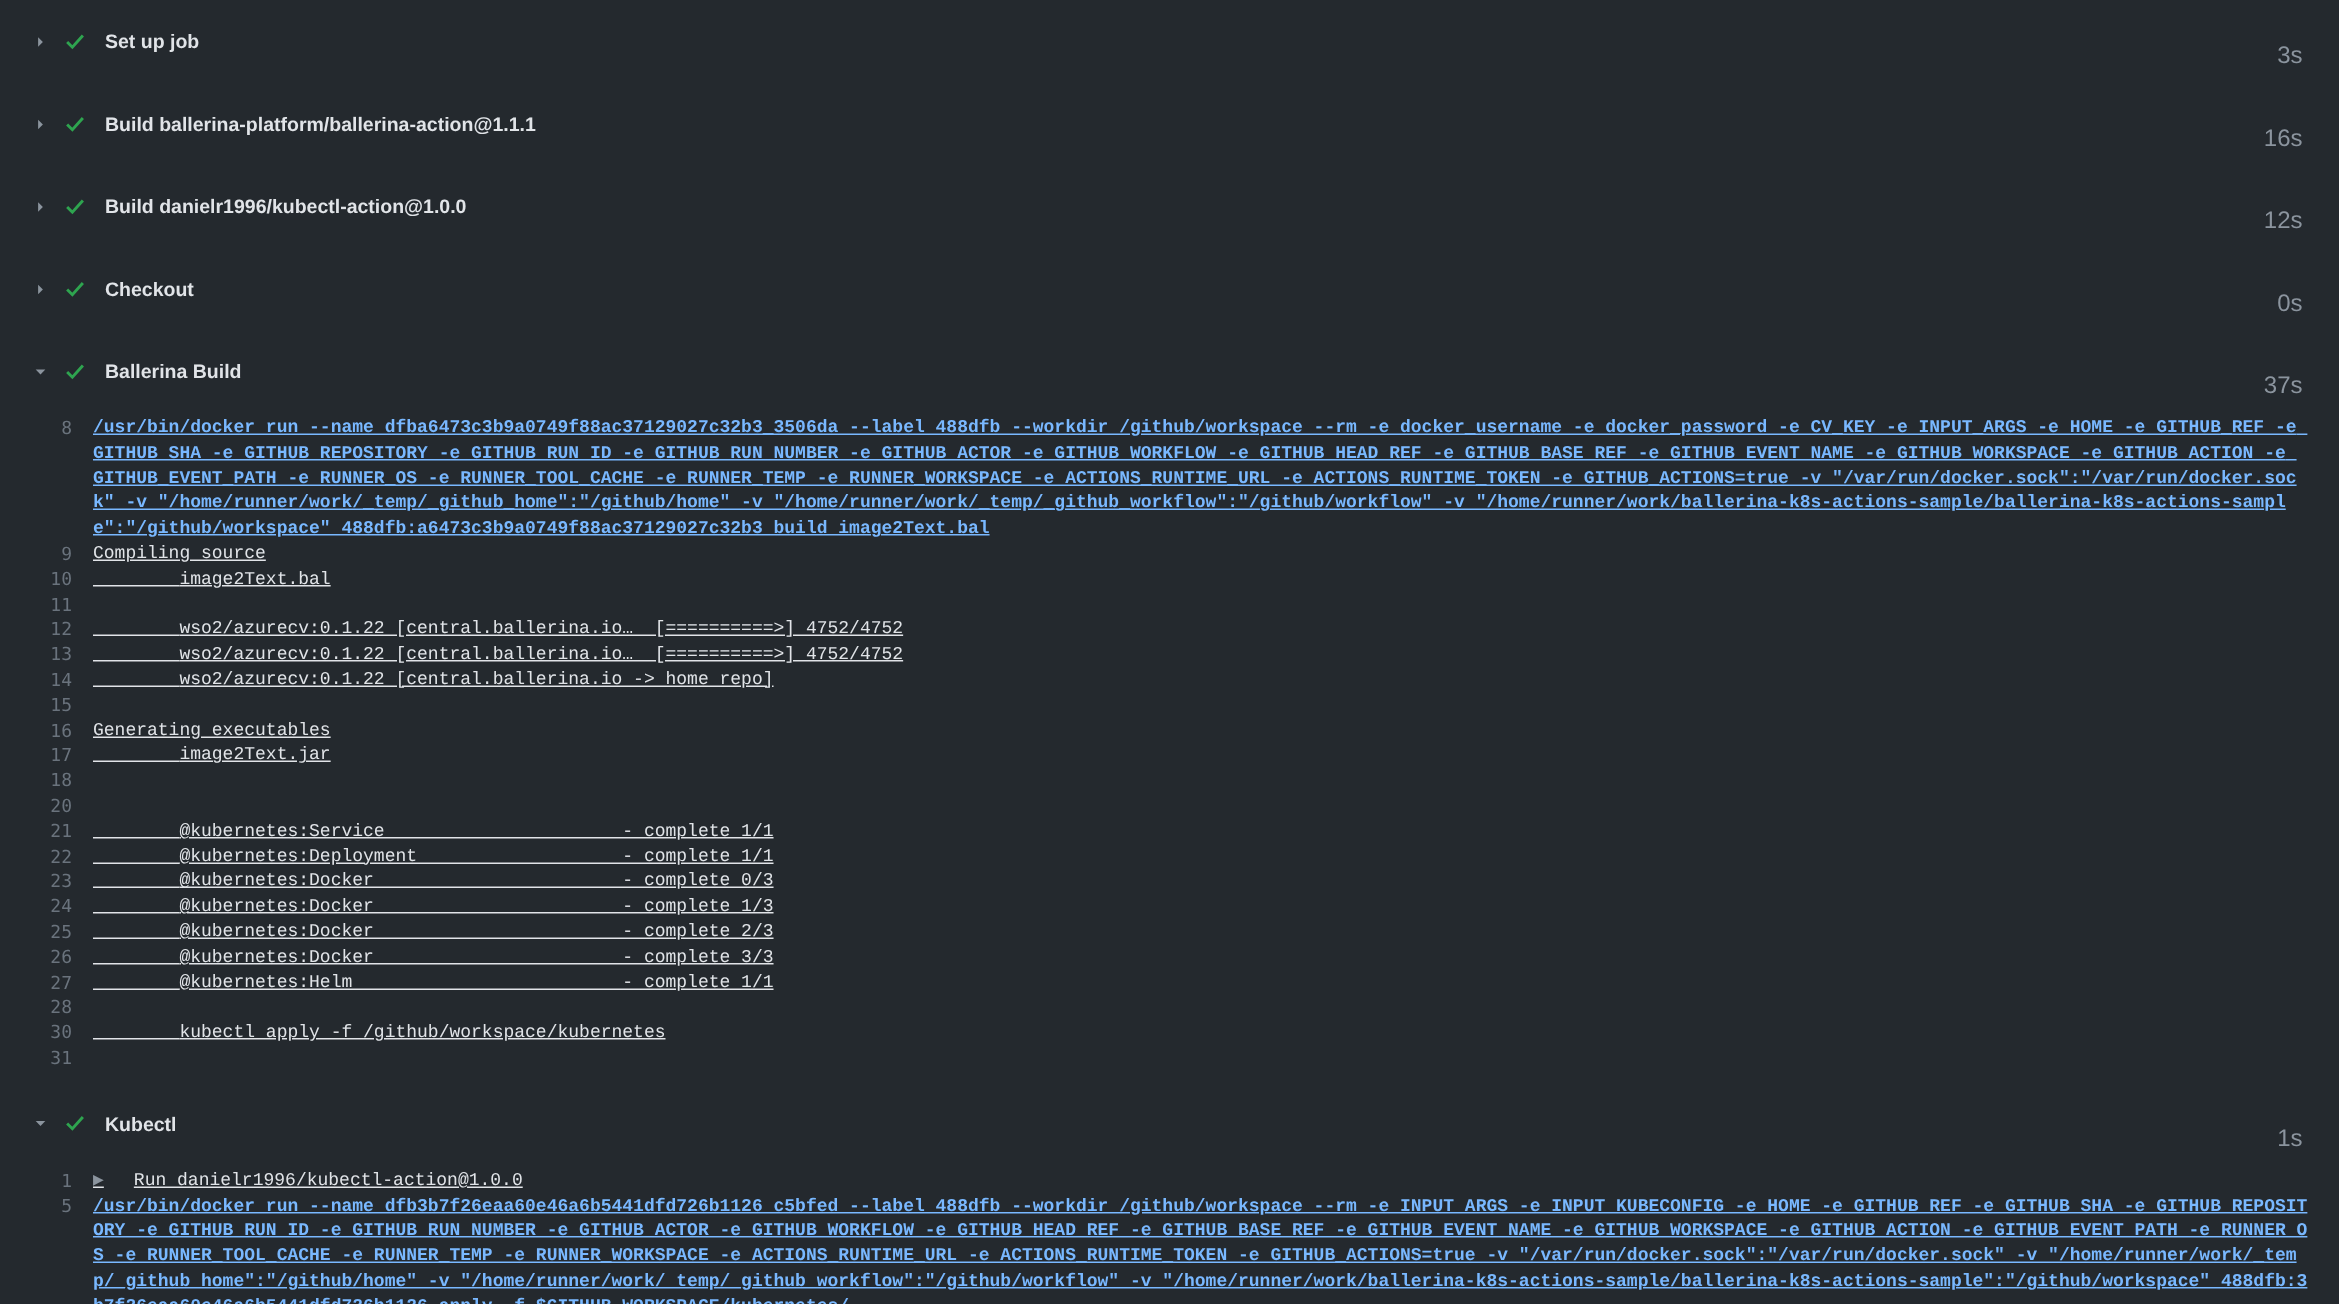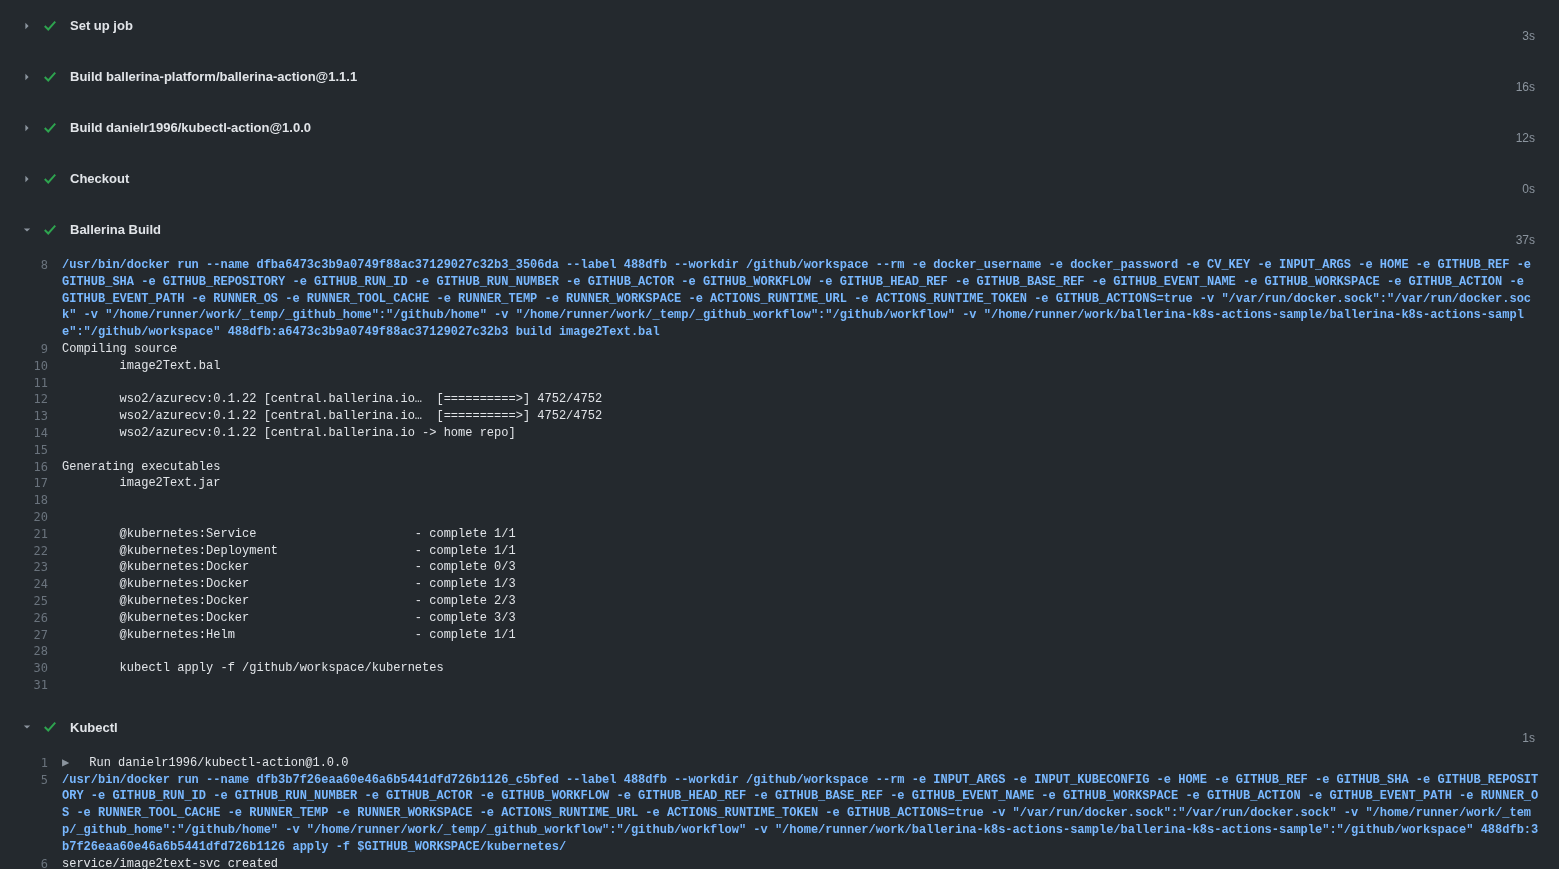--- a/index.html
+++ b/index.html
@@ -40,21 +40,21 @@
     color: #2ea44f;
   }
   .check-icon svg { width: 14px; height: 14px; stroke: currentColor; fill: none; stroke-width: 2.2; }
   .step-name {
     font-weight: 600;
     color: #e1e4e8;
     flex: 1;
   }
   .step-time {
     color: #8b949e;
-    font-size: 12px;
+    font-size: 16px;
     margin-left: auto;
     padding-right: 8px;
     margin-top: 21px;
   }
   .log-area {
     font-family: SFMono-Regular, Consolas, "Liberation Mono", Menlo, monospace;
     font-size: 12px;
     line-height: 1.4;
     padding: 2px 0 8px 0;
   }
@@ -80,20 +80,21 @@
     padding-right: 14px;
     font-family: SFMono-Regular, Consolas, monospace;
     flex-shrink: 0;
   }
   .lc {
     color: #e1e4e8;
     white-space: pre-wrap;
     word-break: break-all;
     padding-right: 20px;
     flex: 1;
+    text-decoration: underline;
   }
   .lc.cmd {
     color: #79b8ff;
     font-weight: 600;
   }
   .lc .run-prefix { color: #e1e4e8; margin-left: 16px; }
   .run-arrow {
     color: #8b949e;
     margin-right: 4px;
   }

